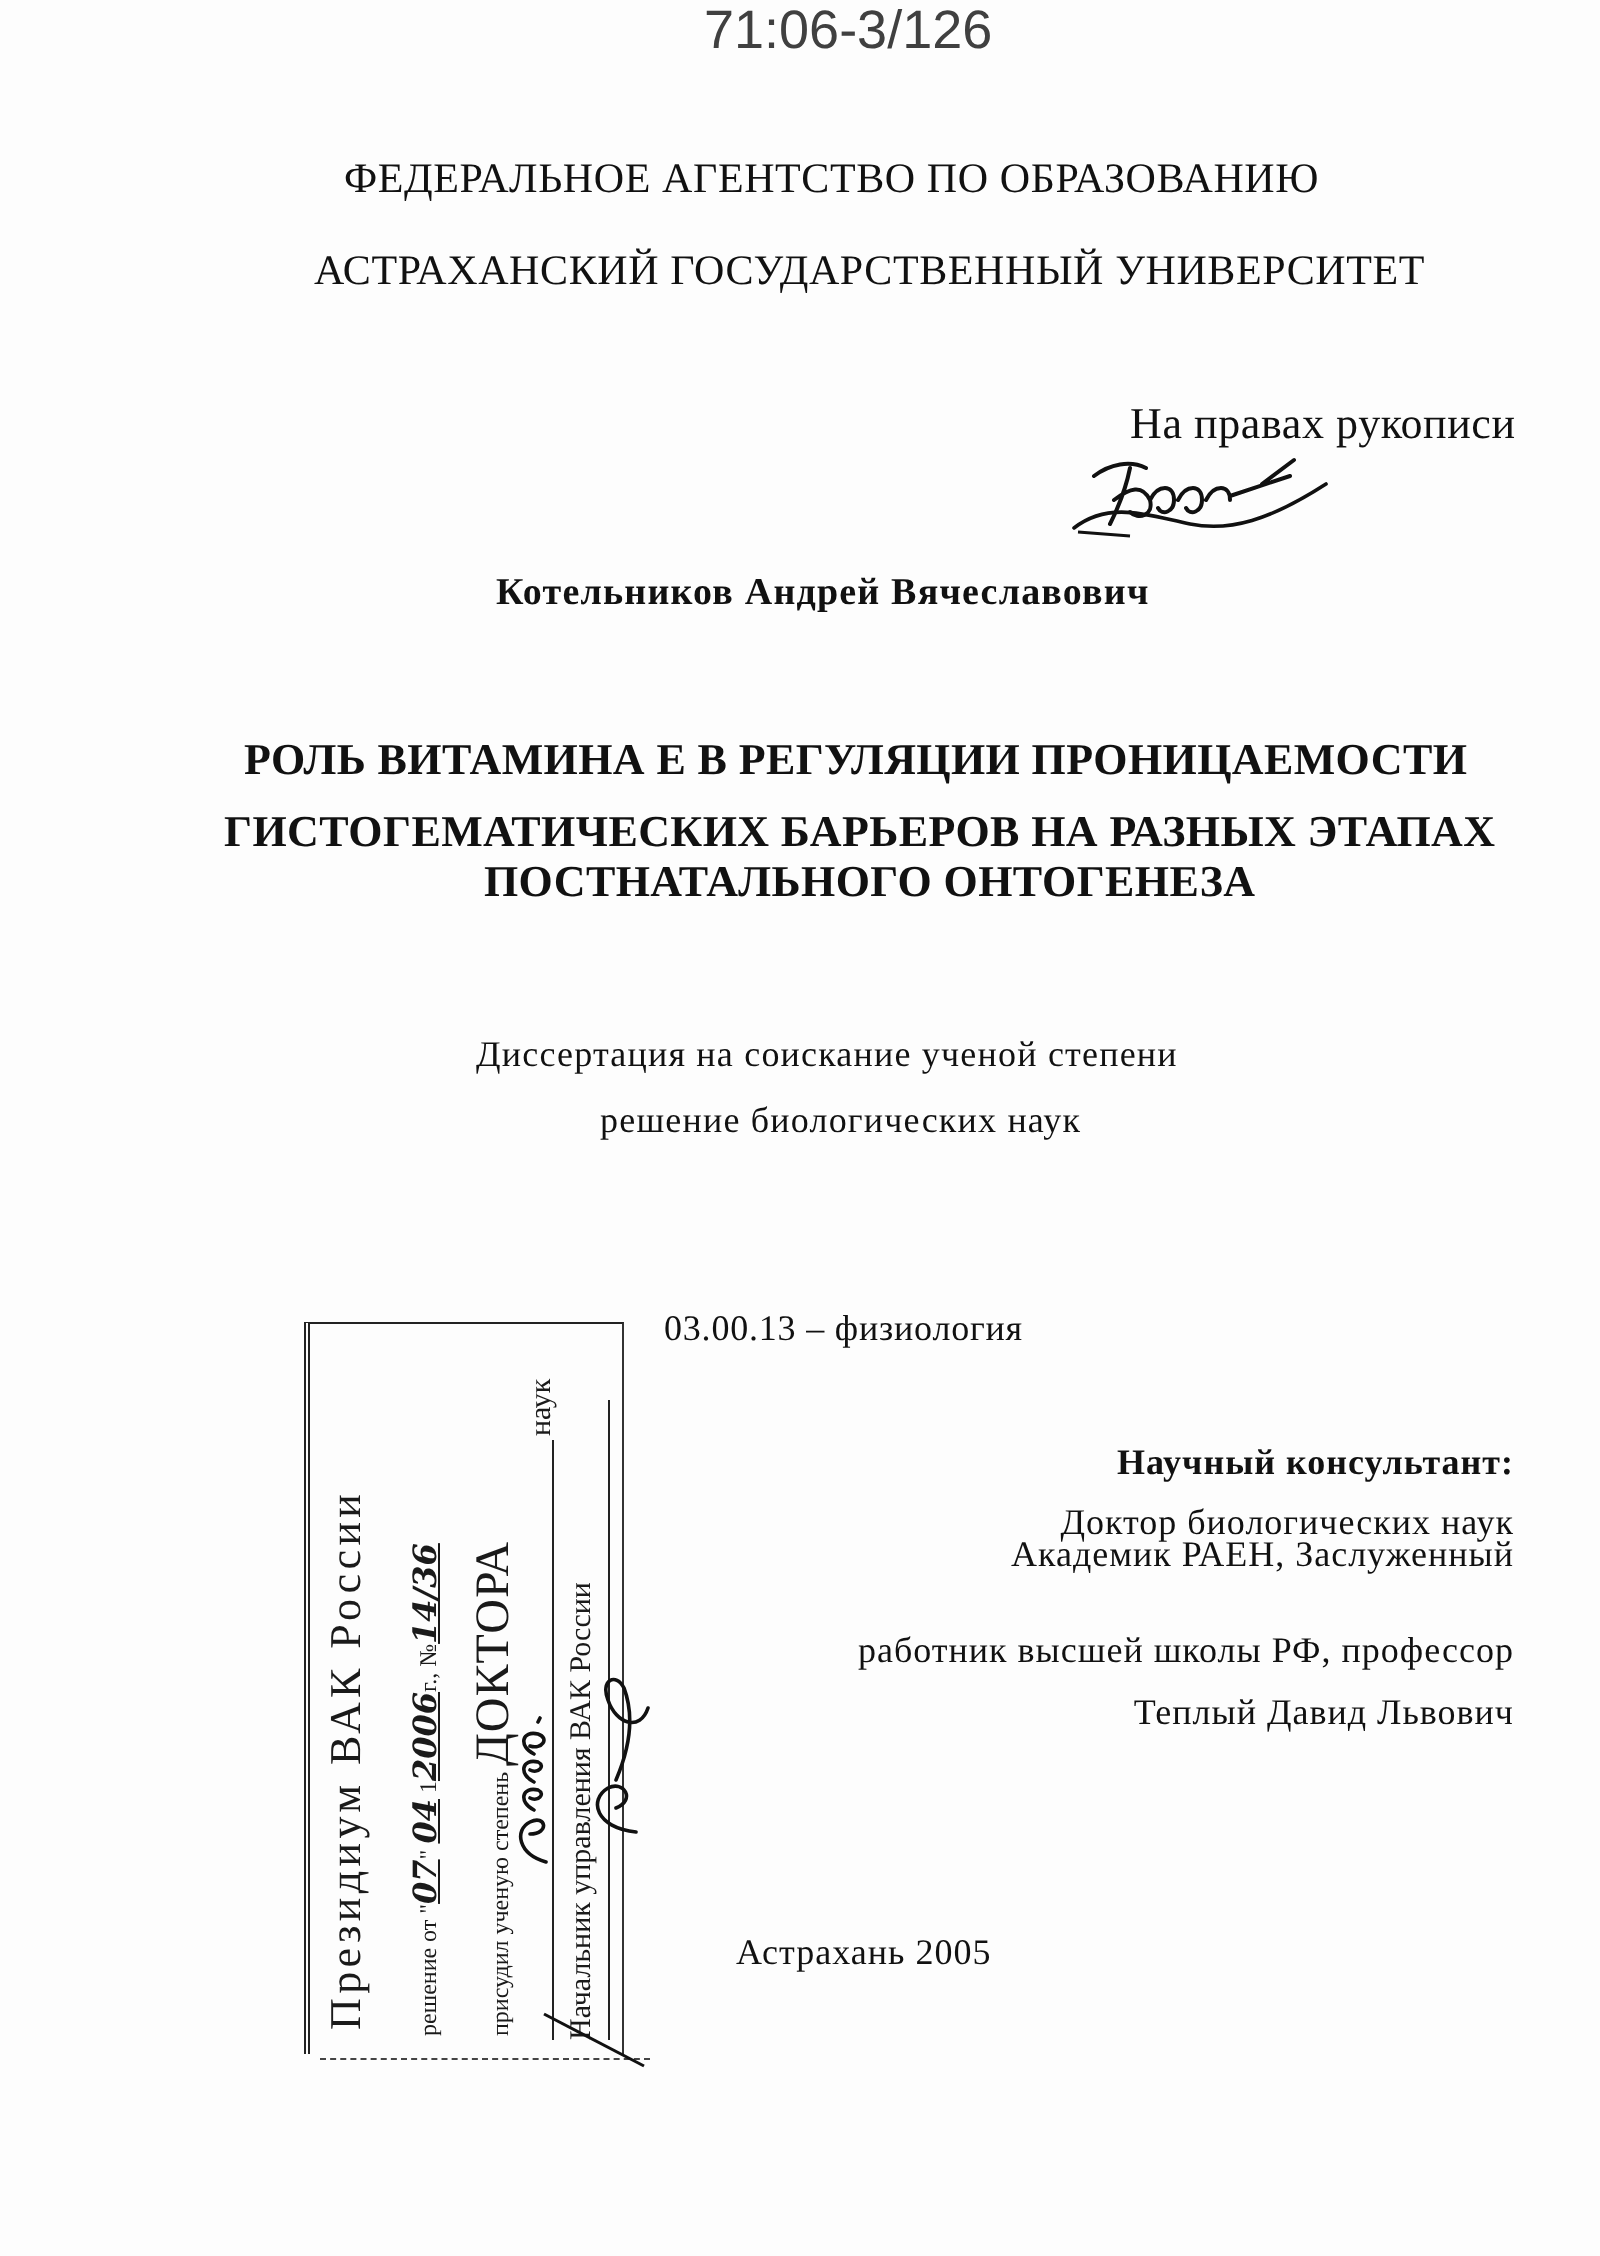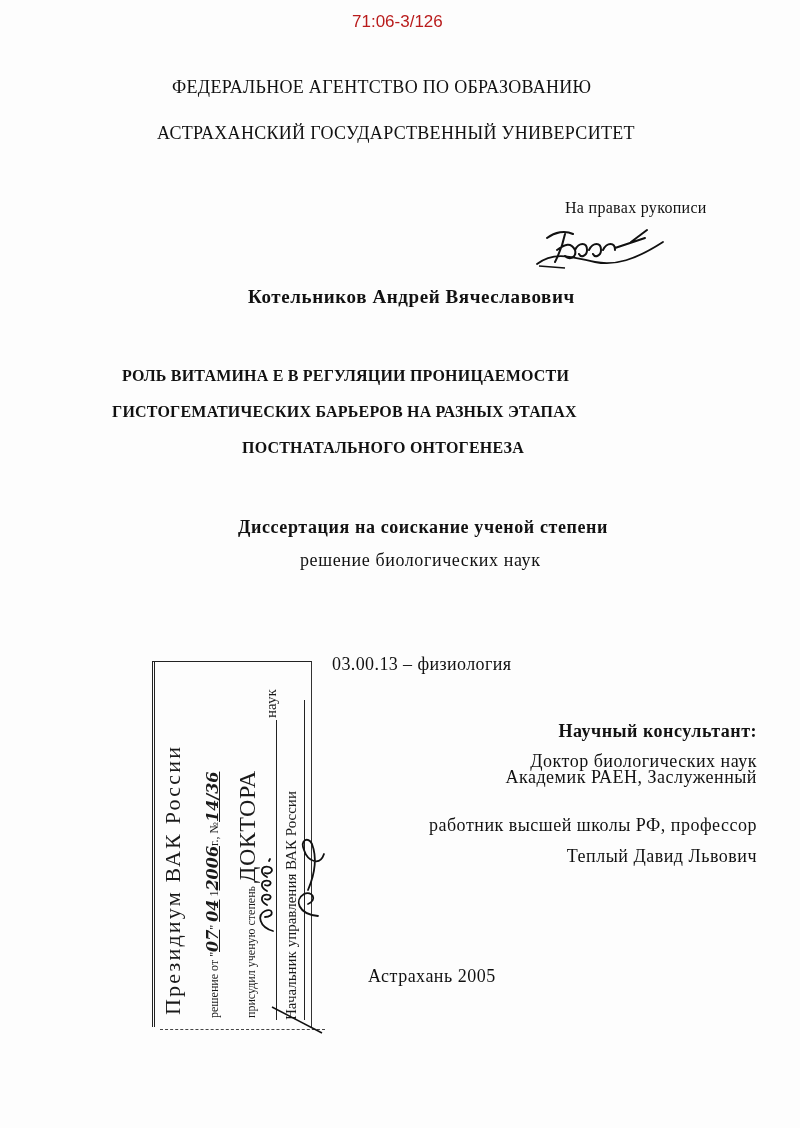--- a/index.html
+++ b/index.html
@@ -12,65 +12,65 @@
     height: 1128px;
     position: relative;
     overflow: hidden;
     color: #111;
     font-family: "Liberation Serif", "DejaVu Serif", serif;
   }
   .abs { position: absolute; white-space: nowrap; }
 
   .code-num {
     font-family: "Liberation Sans", "DejaVu Sans", sans-serif;
-    font-size: 17px;
-    top: 12px;
+    font-size: 27px;
+    top: 0;
     left: 352px;
-    color: #b91c1c;
+    color: #404040;
   }
   .agency {
-    font-size: 18px;
+    font-size: 21px;
     letter-spacing: 0.3px;
   }
   .agency.l1 { top: 77px; left: 172px; }
   .agency.l2 { top: 112px; left: 157px; margin-top: 11px; }
 
   .rights {
-    font-size: 16px;
+    font-size: 22px;
     top: 199px;
     left: 565px;
     letter-spacing: 0.3px;
   }
   .signature {
     top: 220px;
     left: 535px;
     width: 150px;
     height: 55px;
   }
   .author {
     font-size: 19px;
     font-weight: bold;
     top: 286px;
     left: 248px;
     letter-spacing: 0.6px;
   }
   .title-line {
-    font-size: 16px;
+    font-size: 22px;
     font-weight: bold;
     letter-spacing: 0.2px;
   }
   .title-line.t1 { top: 367px; left: 122px; }
   .title-line.t2 { top: 403px; left: 112px; }
-  .title-line.t3 { top: 439px; left: 242px; font-family: Liberation Serif, serif; }
+  .title-line.t3 { top: 428px; left: 242px; font-family: Liberation Serif, serif; }
 
   .degree {
     font-size: 18px;
     letter-spacing: 0.6px;
   }
-  .degree.d1 { top: 517px; left: 238px; font-weight: bold; }
+  .degree.d1 { top: 517px; left: 238px; }
   .degree.d2 { top: 550px; left: 300px; }
 
   .specialty {
     font-size: 18px;
     top: 654px;
     left: 332px;
     letter-spacing: 0.4px;
   }
 
   .consultant {

